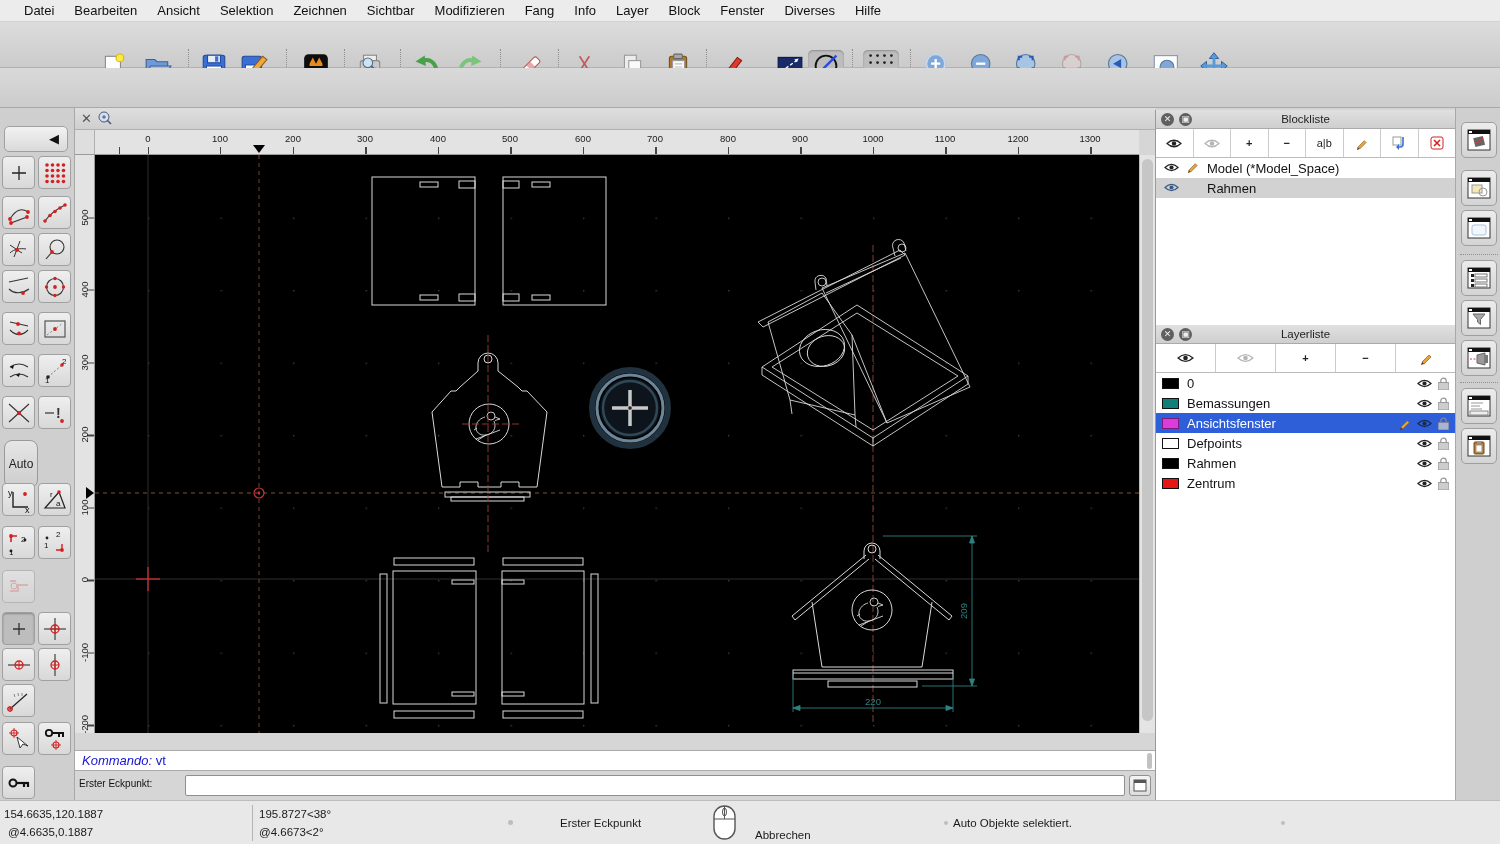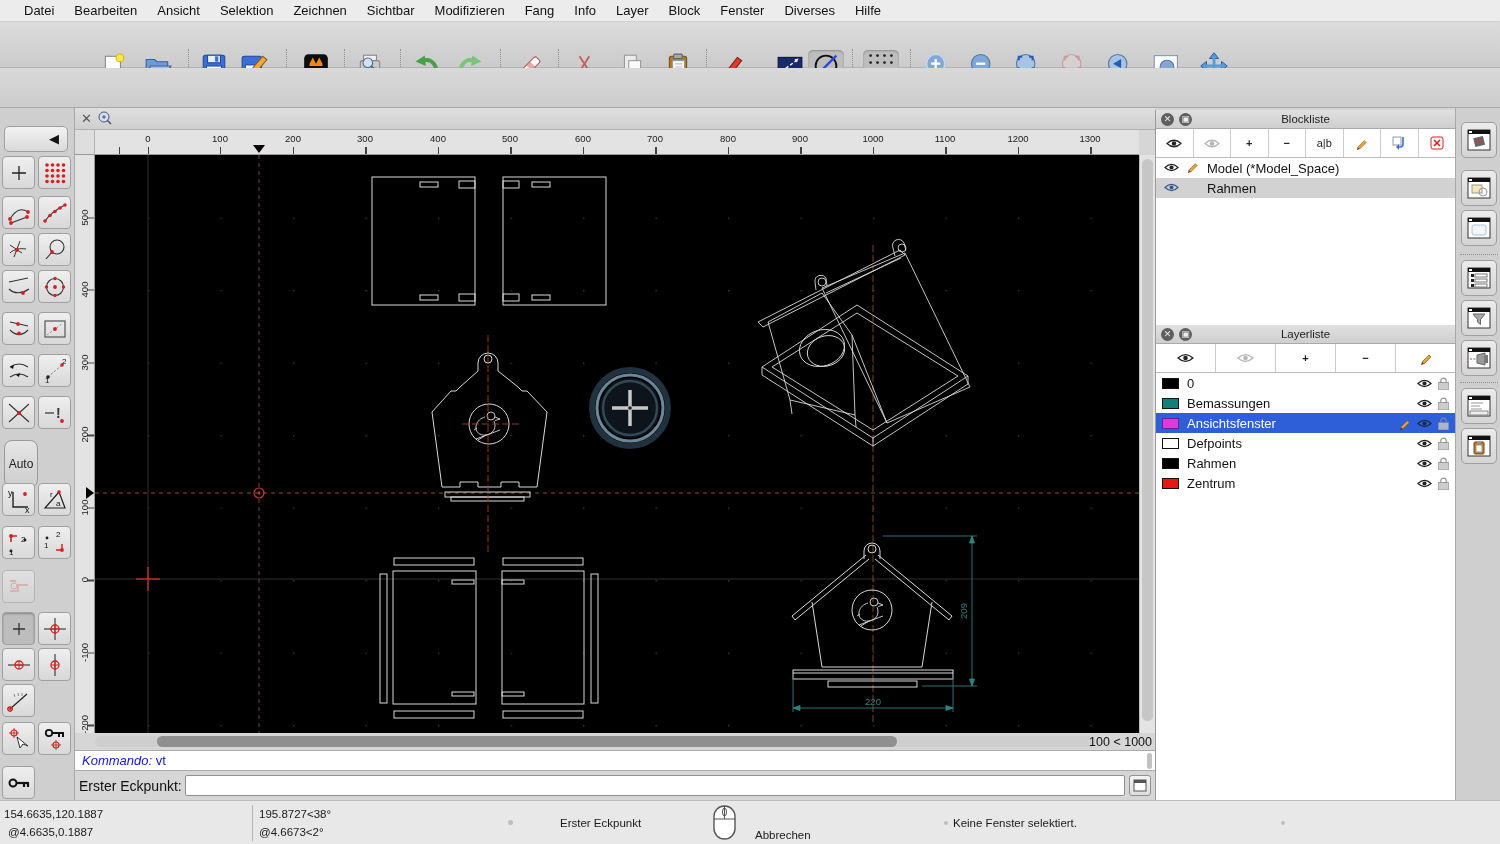--- a/index.html
+++ b/index.html
@@ -53,21 +53,21 @@
   #vscroll { position:absolute; left:1064px; top:47px; width:16px; height:578px; background:#e4e4e4; border-left:1px solid #bbb; }
   #vscroll .thumb { position:absolute; left:2px; top:4px; width:11px; height:562px; background:#c6c6c6; border-radius:6px; }
   #hscrollrow { position:absolute; left:0; top:625px; width:1080px; height:17px; background:#d6d6d6; }
   #hscrollrow .track { position:absolute; left:20px; top:3px; width:1000px; height:11px; background:#cecece; border-radius:6px; }
   #hscrollrow .thumb { position:absolute; left:62px; top:0px; width:740px; height:11px; background:#8f8f8f; border-radius:6px; }
   #hscrollrow .zoomtxt { position:absolute; right:3px; top:2px; font-size:12.5px; color:#111; }
   #cmdhist { position:absolute; left:0; top:642px; width:1080px; height:21px; background:#fff; border-top:1px solid #aaa; border-bottom:1px solid #aaa; font-size:13px; padding:2px 0 0 7px; color:#1515cf; }
   #cmdhist .klabel { font-style:italic; }
   #cmdhist .sliver { position:absolute; right:3px; top:2px; width:5px; height:16px; background:#c2c2c2; border-radius:3px; }
   #cmdrow { position:absolute; left:0; top:663px; width:1080px; height:29px; background:#d6d6d6; }
-  #cmdrow .plabel { position:absolute; left:4px; top:7px; font-size:14px; color:#111; }
+  #cmdrow .plabel { position:absolute; left:4px; top:7px; font-size:10px; color:#111; }
   #cmdrow input { position:absolute; left:110px; top:4px; width:940px; height:21px; border:1px solid #8f8f8f; border-radius:2px; background:#fff; font-size:13px; padding:0 4px; font-family:inherit; }
   #cmdrow .optbtn { position:absolute; right:4px; top:4px; width:22px; height:21px; background:linear-gradient(#f5f5f5,#ddd); border:1px solid #909090; border-radius:3px; display:flex; align-items:center; justify-content:center; }
 
   
   .panel { position:absolute; left:1155px; width:300px; background:#fff; border-left:1px solid #9a9a9a; }
   .phead { height:19px; background:linear-gradient(#e0e0e0,#cfcfcf); border-bottom:1px solid #aaa; position:relative; }
   .phead .ptitle { position:absolute; left:0; width:100%; text-align:center; top:3px; font-size:11.5px; color:#222; }
   .winbtn { position:absolute; top:3px; width:13px; height:13px; border-radius:50%; background:#5f5f5f; color:#eee; font-size:9px; line-height:13px; text-align:center; }
   .ptools { display:flex; border-bottom:1px solid #bbb; background:#fff; }
   .ptools .pt { flex:1; height:28px; border-right:1px solid #ccc; display:flex; align-items:center; justify-content:center; font-size:11px; color:#222; }
@@ -722,26 +722,20 @@
       <line x1="858" y1="521" x2="858" y2="557"></line>
       <line x1="698" y1="553" x2="858" y2="553"></line>
       <path d="M698,553 l7,-2.5 0,5 Z M858,553 l-7,-2.5 0,5 Z"></path>
       <text x="778" y="550" font-size="9.5" text-anchor="middle" stroke="none" font-family="Liberation Sans,sans-serif">220</text>
     </g>
   </svg>
 
   <div id="vscroll">
       <div class="thumb"></div>
     </div>
-  <div id="hscrollrow">
-    <div class="track">
-        <div class="thumb"></div>
-      </div>
-    <span class="zoomtxt">100 &lt; 1000</span>
-  </div>
 
   <div id="cmdhist">
     <span class="klabel">Kommando:</span>
     <span> </span><span>vt</span>
     <div class="sliver"></div>
   </div>
   <div id="cmdrow">
     <span class="plabel">Erster Eckpunkt:</span>
     <input value="" style="">
     <div class="optbtn">
@@ -1032,15 +1026,15 @@
   <span class="dot" style="left:508px;top:19px;width:5px;height:5px"></span>
   <span class="abs" style="left:560px;top:16px;width:138px;text-align:left">Erster Eckpunkt</span>
   <span class="abs" style="left:712px;top:3px"><svg width="25" height="37" viewBox="0 0 25 37">
         <rect x="2" y="2" width="21" height="33" rx="10.5" fill="#fff" stroke="#555" stroke-width="1.4"></rect>
         <line x1="12.5" y1="2" x2="12.5" y2="15" stroke="#555"></line>
         <line x1="2" y1="15" x2="23" y2="15" stroke="#555"></line>
         <ellipse cx="12.5" cy="8" rx="2" ry="4" fill="none" stroke="#555"></ellipse>
       </svg></span>
   <span class="abs" style="left:755px;top:28px">Abbrechen</span>
   <span class="dot" style="left:944px;top:20px;width:4px;height:4px"></span>
-  <span class="abs" style="left:953px;top:16px">Keine Fenster selektiert.</span>
+  <span class="abs" style="left:953px;top:16px">Auto Objekte selektiert.</span>
   <span class="dot" style="left:1281px;top:20px;width:4px;height:4px"></span>
 </div>
 
 </body></html>

